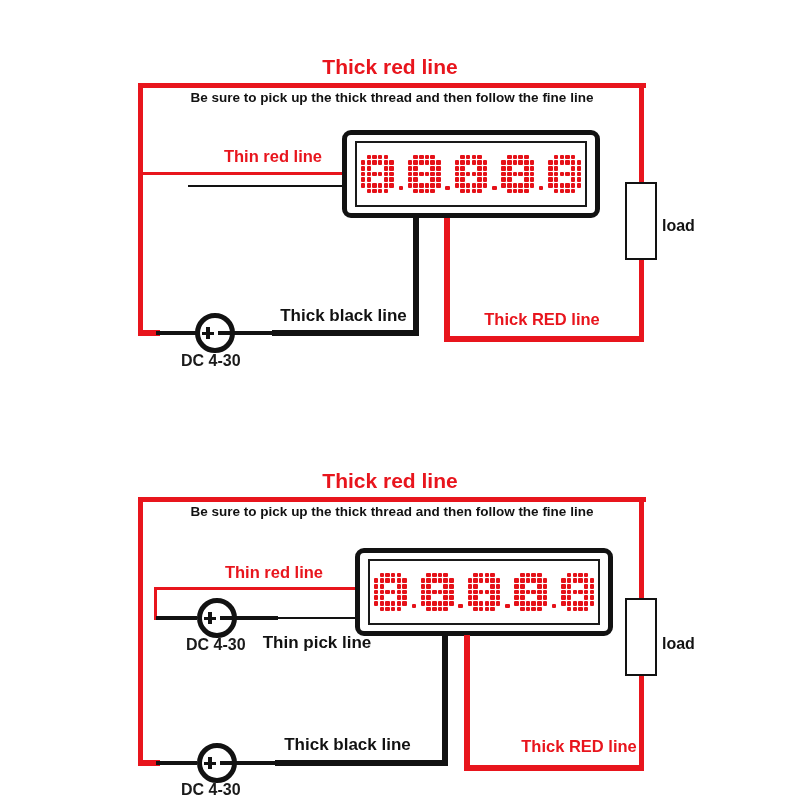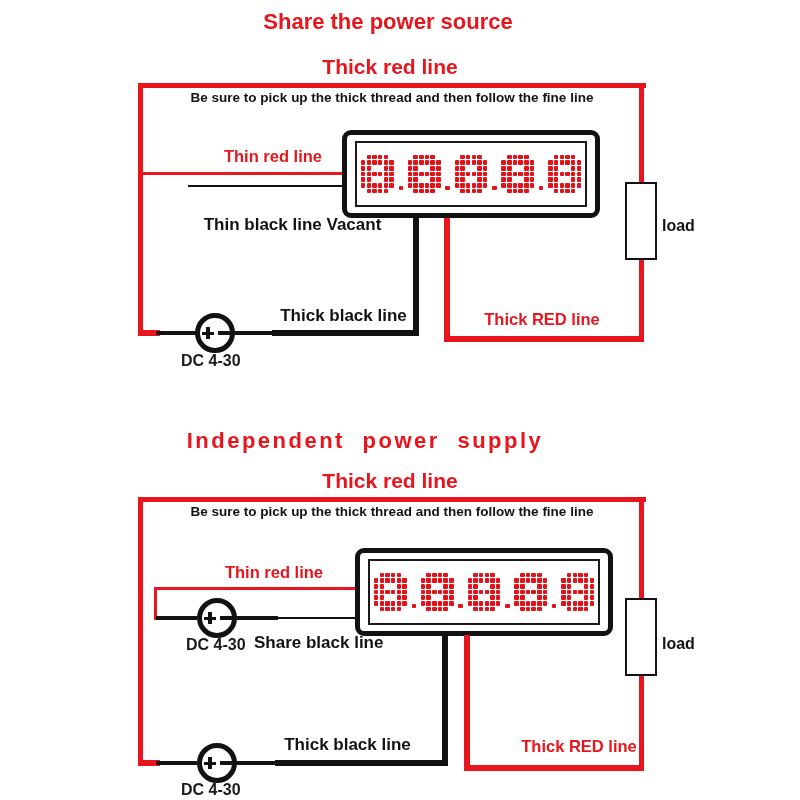--- a/index.html
+++ b/index.html
@@ -35,35 +35,33 @@
   .dc-plug .plus::before{content:"";position:absolute;left:0;top:4.5px;width:12px;height:3.5px;background:var(--black);}
   .dc-plug .plus::after{content:"";position:absolute;left:4.25px;top:0;width:3.5px;height:12px;background:var(--black);}
   .dc-plug .dash{position:absolute;right:-3px;top:13px;width:15px;height:4px;background:var(--black);}
   .load{position:absolute;width:32px;height:78px;background:#fff;border:2.5px solid var(--black);box-sizing:border-box;}
 </style>
 </head>
 <body>
 
 <div class="canvas">
 
-  <div class="lbl red center" style="left:138px;top:9px;width:500px;font-size:22px;">Share the power source</div>
 
   <div class="lbl red center" style="left:140px;top:55px;width:500px;font-size:21px;">Thick red line</div>
 
   <div class="wire red" style="left:138px;top:83px;width:508px;height:5px;"></div>
   <div class="wire red" style="left:138px;top:83px;width:5px;height:253px;"></div>
   <div class="wire red" style="left:138px;top:330px;width:22px;height:6px;"></div>
   <div class="wire red" style="left:639px;top:83px;width:5px;height:259px;"></div>
 
   <div class="lbl center" style="left:142px;top:90px;width:500px;font-size:13.5px;">Be sure to pick up the thick thread and then follow the fine line</div>
 
   <div class="wire red" style="left:141px;top:172px;width:203px;height:3px;"></div>
   <div class="lbl red center" style="left:198px;top:147px;width:150px;font-size:16.5px;">Thin red line</div>
   <div class="wire black" style="left:188px;top:185px;width:156px;height:2px;"></div>
-  <div class="lbl center" style="left:190px;top:215px;width:205px;font-size:17px;">Thin black line Vacant</div>
 
   <div class="wire black" style="left:413px;top:216px;width:6px;height:120px;"></div>
   <div class="wire black" style="left:272px;top:330px;width:147px;height:6px;"></div>
   <div class="wire black" style="left:233px;top:331px;width:41px;height:4px;"></div>
   <div class="wire black" style="left:156px;top:331px;width:41px;height:4px;"></div>
   <div class="lbl center" style="left:266px;top:306px;width:155px;font-size:17px;">Thick black line</div>
 
   <div class="wire red" style="left:444px;top:216px;width:6px;height:126px;"></div>
   <div class="wire red" style="left:444px;top:336px;width:200px;height:6px;"></div>
   <div class="lbl red center" style="left:466px;top:310px;width:152px;font-size:16.5px;">Thick RED line</div>
@@ -301,21 +299,20 @@
             <div class="dmcell on"></div>
             <div class="dmcell"></div>
           </div>
         </div>
     </div>
   </div>
 
   <div class="load" style="left:625px;top:182px;"></div>
   <div class="lbl" style="left:662px;top:217px;font-size:16px;">load</div>
 
-  <div class="lbl red center" style="left:115px;top:428px;width:500px;font-size:22px;letter-spacing:2.5px;word-spacing:9px;">Independent  power  supply</div>
 
   <div class="lbl red center" style="left:140px;top:469px;width:500px;font-size:21px;">Thick red line</div>
 
   <div class="wire red" style="left:138px;top:497px;width:508px;height:5px;"></div>
   <div class="wire red" style="left:138px;top:497px;width:5px;height:266px;"></div>
   <div class="wire red" style="left:138px;top:760px;width:22px;height:6px;"></div>
   <div class="wire red" style="left:639px;top:497px;width:5px;height:274px;"></div>
 
   <div class="lbl center" style="left:142px;top:504px;width:500px;font-size:13.5px;">Be sure to pick up the thick thread and then follow the fine line</div>
 
@@ -325,21 +322,21 @@
 
   <div class="wire black" style="left:156px;top:616px;width:41px;height:4px;"></div>
   <div class="wire black" style="left:235px;top:616px;width:43px;height:4px;"></div>
   <div class="wire black" style="left:276px;top:617px;width:81px;height:2px;"></div>
 
   <div class="dc-plug" style="left:197px;top:598px;">
     <div class="plus"></div>
     <div class="dash"></div>
   </div>
   <div class="lbl normal" style="left:186px;top:636px;font-size:16px;">DC 4-30</div>
-  <div class="lbl center" style="left:254px;top:633px;width:126px;font-size:17px;">Share black line</div>
+  <div class="lbl center" style="left:254px;top:633px;width:126px;font-size:17px;">Thin pick line</div>
 
   <div class="display" style="left:355px;top:548px;">
     <div class="display-inner">
       <div class="digits">
           <div class="dmdigit">
             <div class="dmcell"></div>
             <div class="dmcell on"></div>
             <div class="dmcell on"></div>
             <div class="dmcell on"></div>
             <div class="dmcell on"></div>

